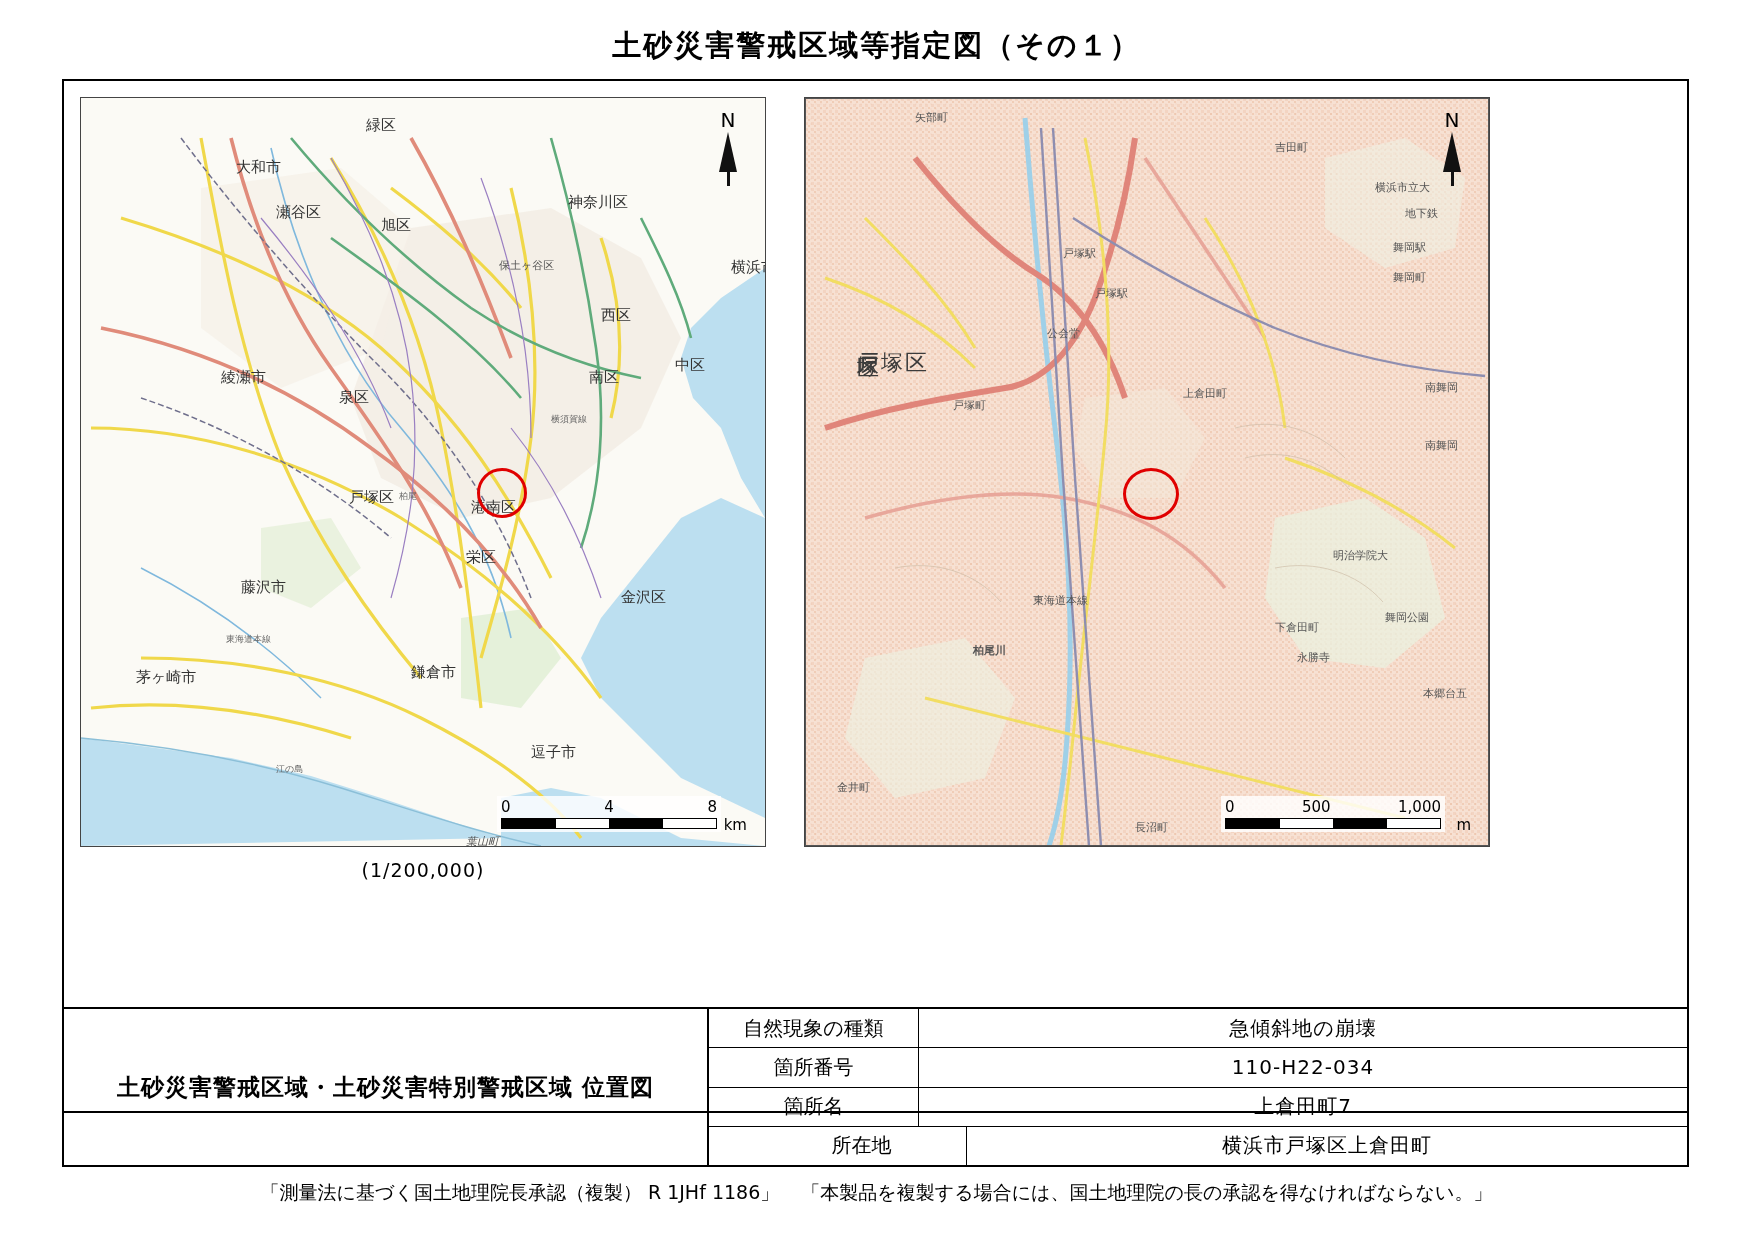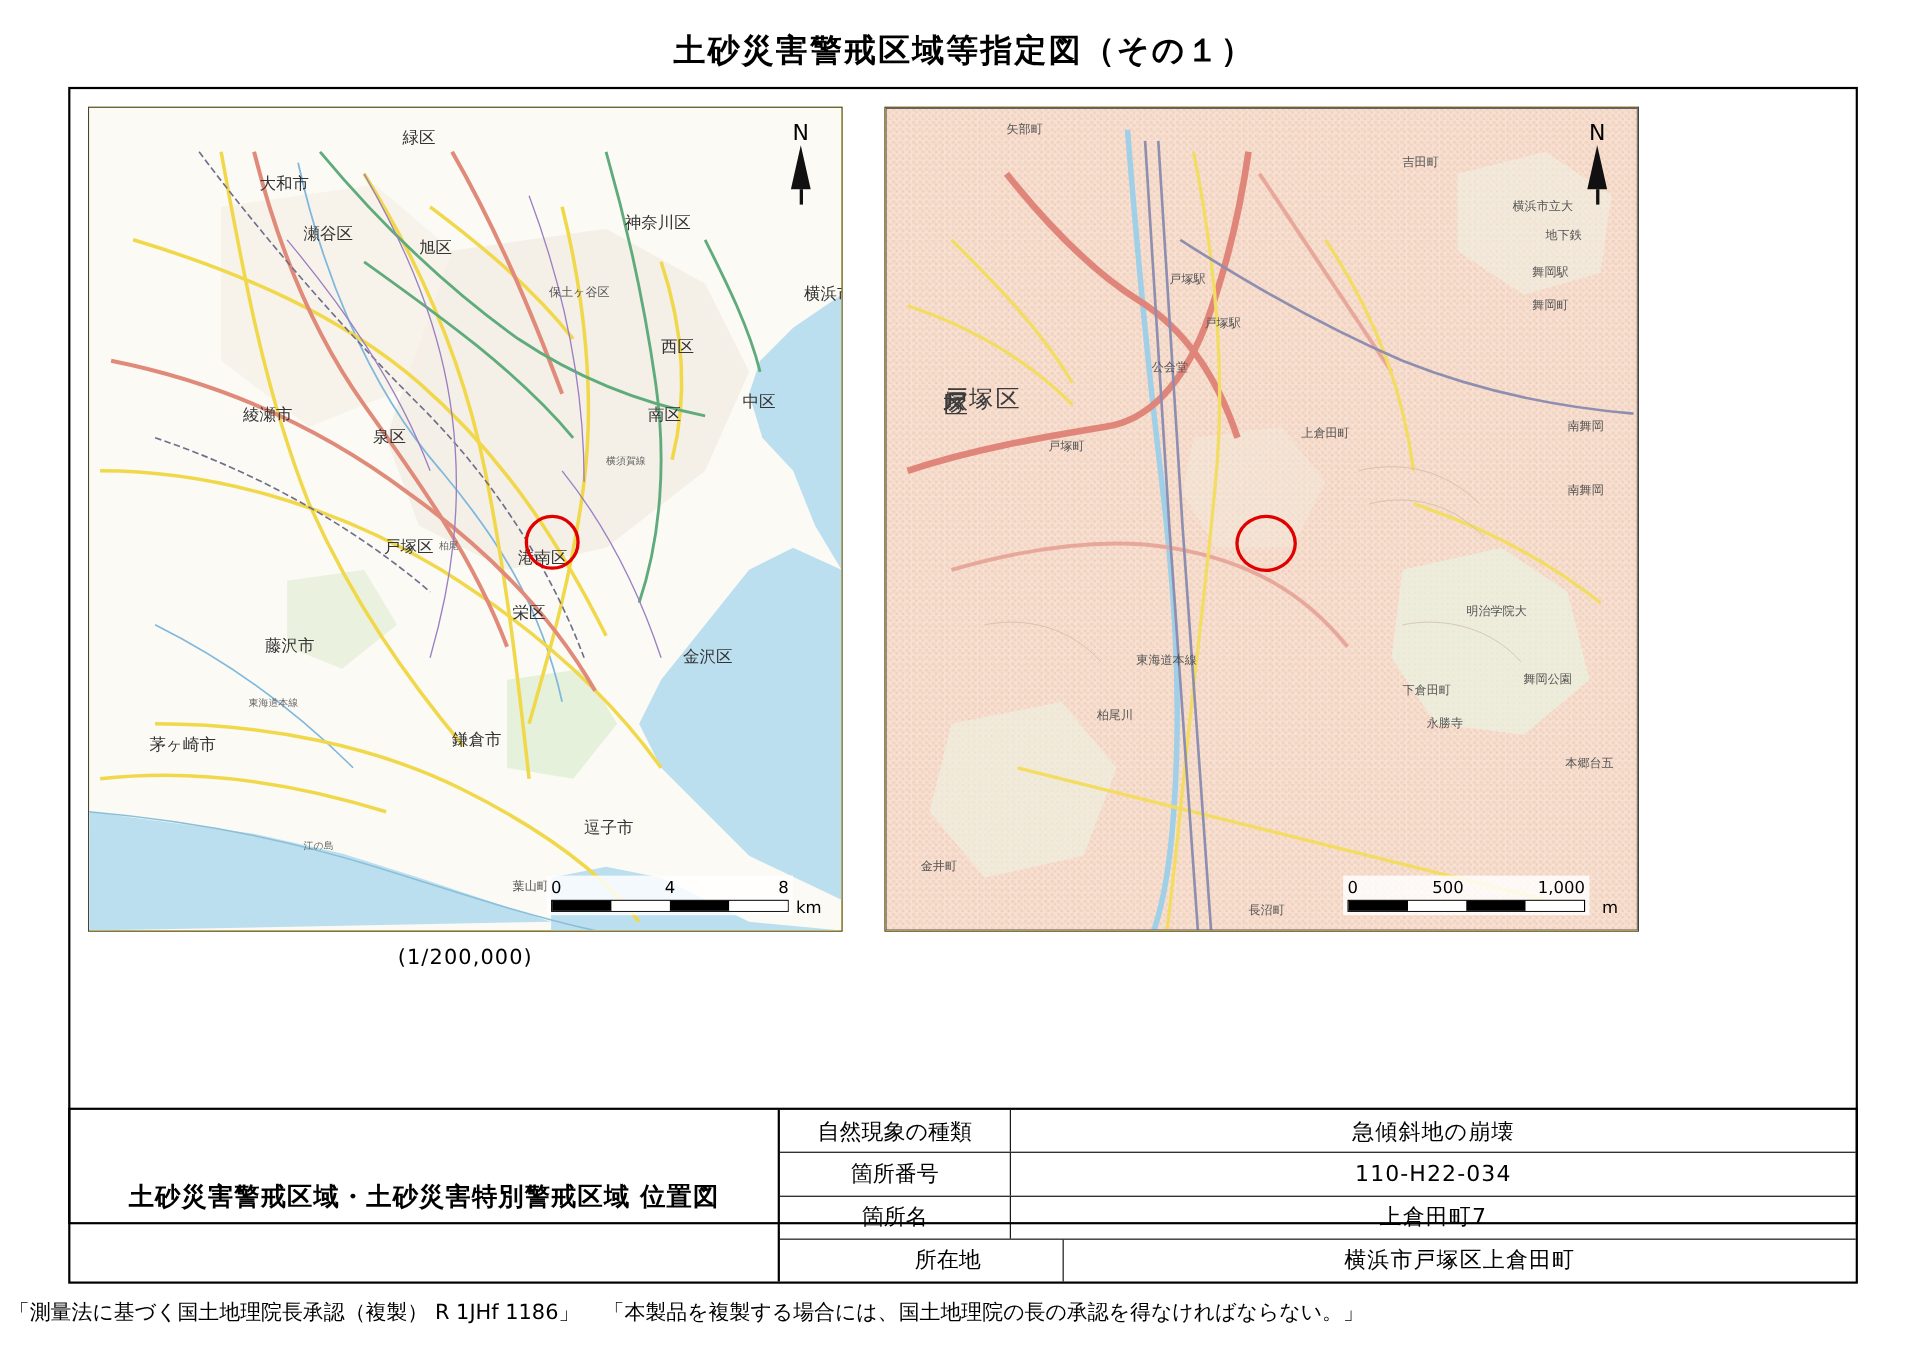--- a/index.html
+++ b/index.html
@@ -124,20 +124,21 @@
     font-family: "DejaVu Sans", sans-serif;
     letter-spacing: 1px;
     box-sizing: border-box;
   }
 
   #footer-notes {
     position: absolute;
     top: 1180px;
     left: 0;
     width: 100%;
+    text-align: center;
     font-size: 19px;
     font-family: "DejaVu Sans", sans-serif;
   }
   #footer-notes span { margin: 0 8px; }
 
   
   .north-arrow {
     position: absolute;
     width: 46px;
     height: 78px;
@@ -304,21 +305,21 @@
         <div class="mlabel mid" style="left: 390px; top: 400px;">港南区</div>
         <div class="mlabel mid" style="left: 268px; top: 390px;">戸塚区</div>
         <div class="mlabel mid" style="left: 385px; top: 450px;">栄区</div>
         <div class="mlabel mid" style="left: 540px; top: 490px;">金沢区</div>
         <div class="mlabel mid" style="left: 160px; top: 480px;">藤沢市</div>
         <div class="mlabel mid" style="left: 330px; top: 565px;">鎌倉市</div>
         <div class="mlabel mid" style="left: 55px; top: 570px;">茅ヶ崎市</div>
         <div class="mlabel mid" style="left: 450px; top: 645px;">逗子市</div>
         <div class="mlabel mid" style="left: 650px; top: 160px;">横浜市</div>
         <div class="mlabel tiny" style="left: 318px; top: 392px;">柏尾</div>
-        <div class="mlabel small" style="left: 385px; top: 700px;">葉山町</div>
+        <div class="mlabel small" style="left: 385px; top: 736px; font-style: italic;">葉山町</div>
         <div class="mlabel tiny" style="left: 195px; top: 665px;">江の島</div>
         <div class="mlabel tiny" style="left: 145px; top: 535px;">東海道本線</div>
         <div class="mlabel tiny" style="left: 470px; top: 315px;">横須賀線</div>
       </div>
 
     <div class="highlight-circle" id="wide-highlight" style="left: 396px; top: 370px; width: 44px; height: 44px;"></div>
 
     <div class="north-arrow" style="right:14px; top:12px;">
       <div class="n-letter">N</div>
       <div class="n-tri"></div>
@@ -415,21 +416,21 @@
         <div class="mlabel small" style="left: 620px; top: 340px;">南舞岡</div>
         <div class="mlabel small" style="left: 528px; top: 450px;">明治学院大</div>
         <div class="mlabel small" style="left: 580px; top: 512px;">舞岡公園</div>
         <div class="mlabel small" style="left: 470px; top: 522px;">下倉田町</div>
         <div class="mlabel small" style="left: 492px; top: 552px;">永勝寺</div>
         <div class="mlabel small" style="left: 618px; top: 588px;">本郷台五</div>
         <div class="mlabel small" style="left: 32px; top: 682px;">金井町</div>
         <div class="mlabel small" style="left: 330px; top: 722px;">長沼町</div>
         <div class="mlabel big" style="left: 52px; top: 250px;">戸塚区</div>
         <div class="mlabel small" style="left: 228px; top: 495px;">東海道本線</div>
-        <div class="mlabel small" style="left: 192px; top: 545px;">柏尾川</div>
+        <div class="mlabel small" style="left: 168px; top: 545px; font-weight: bold;">柏尾川</div>
       </div>
 
     <div class="highlight-circle" id="detail-highlight" style="left: 318px; top: 370px; width: 50px; height: 46px;"></div>
 
     <div class="north-arrow" style="right:14px; top:12px;">
       <div class="n-letter">N</div>
       <div class="n-tri"></div>
       <div class="n-stem"></div>
     </div>
 

